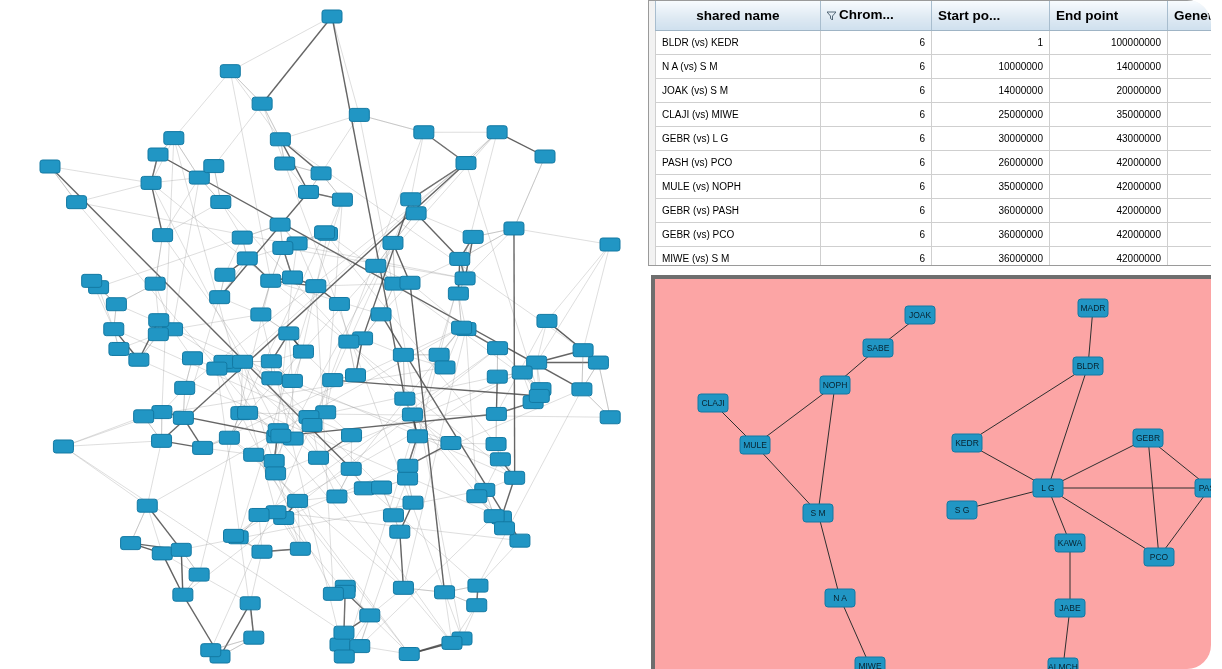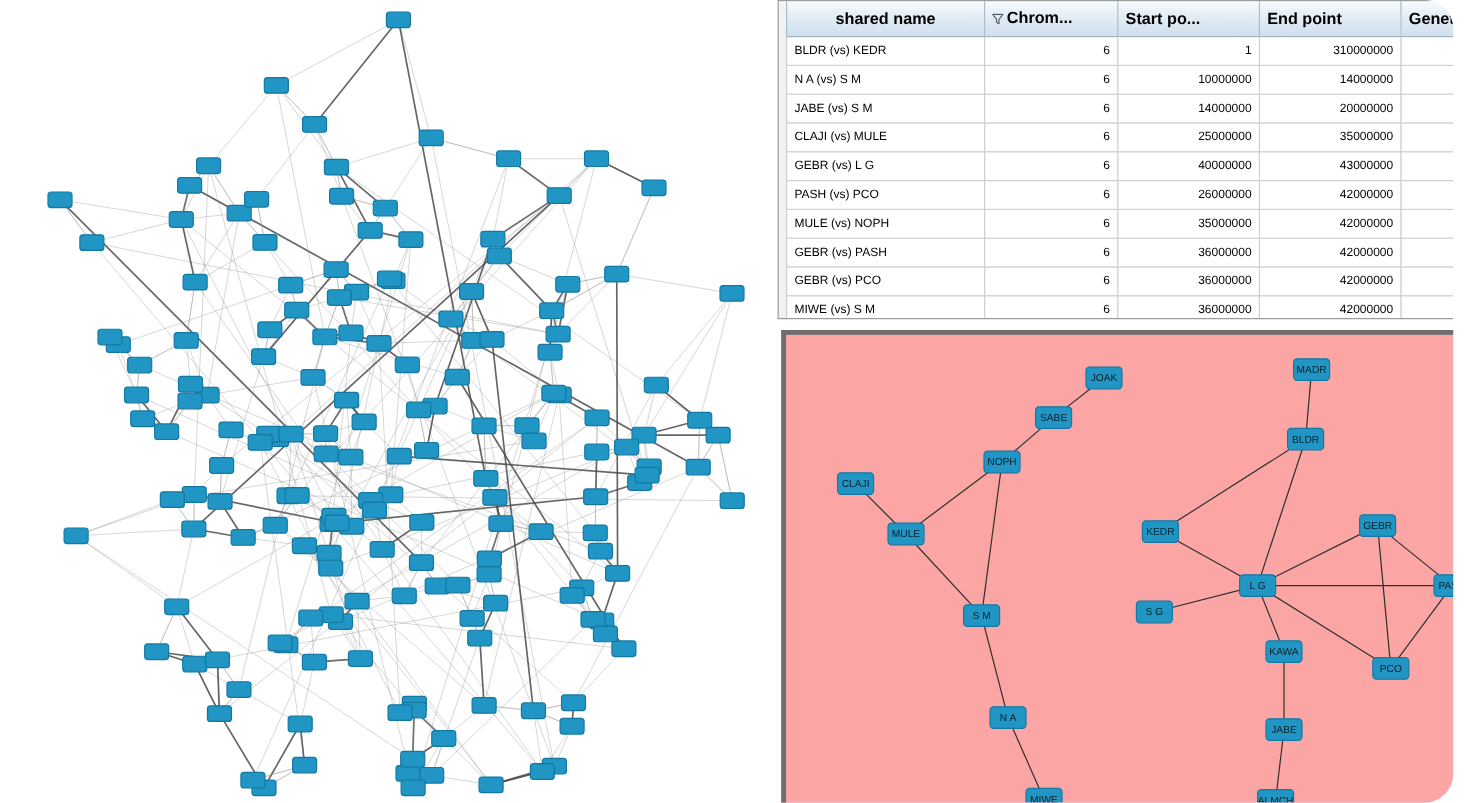--- a/index.html
+++ b/index.html
@@ -1270,48 +1270,48 @@
               <th style="width:102px;">
                 <span>Genetic...</span>
               </th>
             </tr>
           </thead>
           <tbody id="table-body">
               <tr>
                 <td class="txt left-cell">BLDR (vs) KEDR</td>
                 <td class="num">6</td>
                 <td class="num">1</td>
-                <td class="num">310000000</td>
+                <td class="num">100000000</td>
                 <td class="num">192.0</td>
               </tr>
               <tr>
                 <td class="txt left-cell">N A (vs) S M</td>
                 <td class="num">6</td>
                 <td class="num">10000000</td>
                 <td class="num">14000000</td>
                 <td class="num">6.6</td>
               </tr>
               <tr>
-                <td class="txt left-cell">JABE (vs) S M</td>
+                <td class="txt left-cell">JOAK (vs) S M</td>
                 <td class="num">6</td>
                 <td class="num">14000000</td>
                 <td class="num">20000000</td>
                 <td class="num">7.5</td>
               </tr>
               <tr>
-                <td class="txt left-cell">CLAJI (vs) MULE</td>
+                <td class="txt left-cell">CLAJI (vs) MIWE</td>
                 <td class="num">6</td>
                 <td class="num">25000000</td>
                 <td class="num">35000000</td>
                 <td class="num">5.9</td>
               </tr>
               <tr>
                 <td class="txt left-cell">GEBR (vs) L G</td>
                 <td class="num">6</td>
-                <td class="num">40000000</td>
+                <td class="num">30000000</td>
                 <td class="num">43000000</td>
                 <td class="num">16.9</td>
               </tr>
               <tr>
                 <td class="txt left-cell">PASH (vs) PCO</td>
                 <td class="num">6</td>
                 <td class="num">26000000</td>
                 <td class="num">42000000</td>
                 <td class="num">11.4</td>
               </tr>

